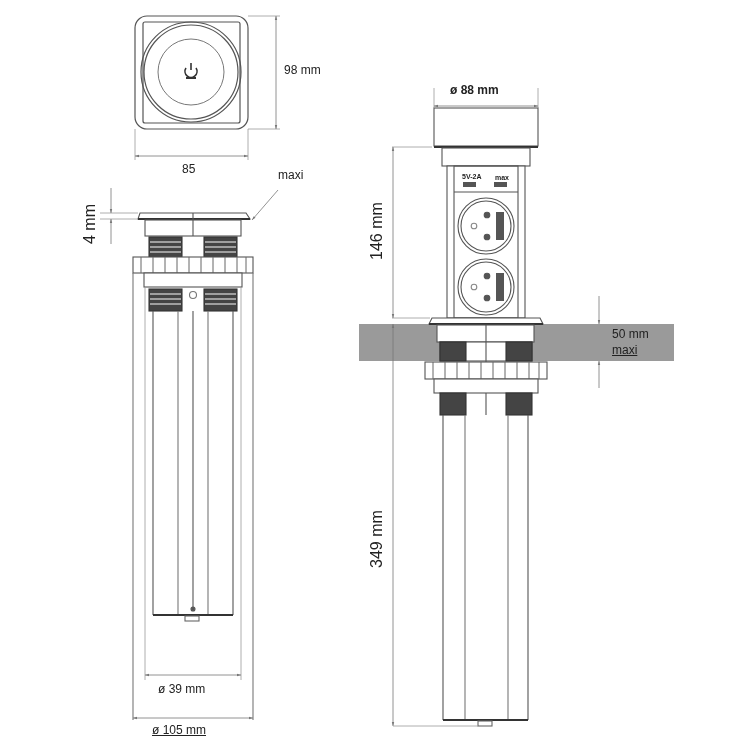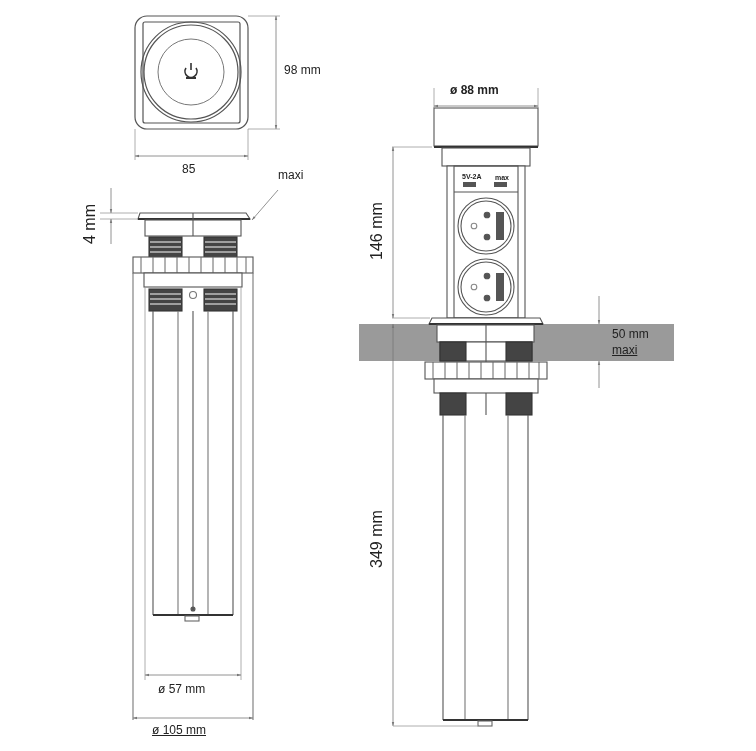--- a/index.html
+++ b/index.html
@@ -184,21 +184,21 @@
     <line x1="393" y1="726" x2="478" y2="726" stroke="#999" stroke-width="0.8"></line>
     <line x1="599" y1="296" x2="599" y2="324" stroke="#777" stroke-width="0.8" marker-end="url(#arr)"></line>
     <line x1="599" y1="388" x2="599" y2="361" stroke="#777" stroke-width="0.8" marker-end="url(#arr)"></line>
   </g>
 </svg>
 
 <div class="lbl" style="left:284px; top:64px;">98 mm</div>
 <div class="lbl" style="left:182px; top:163px;">85</div>
 <div class="lbl" style="left:278px; top:169px;">maxi</div>
 <div class="vlbl" style="left:82px; top:244px;">4 mm</div>
-<div class="lbl" style="left:158px; top:683px;">ø 57 mm</div>
+<div class="lbl" style="left:158px; top:683px;">ø 39 mm</div>
 <div class="lbl" style="left:152px; top:724px;text-decoration:underline;">ø 105 mm</div>
 
 <div class="lbl" style="left:450px; top:84px;font-weight:bold;">ø 88 mm</div>
 <div class="vlbl" style="left:369px; top:260px;">146 mm</div>
 <div class="lbl" style="left:612px; top:328px;">50 mm</div>
 <div class="lbl" style="left:612px; top:344px;text-decoration:underline;">maxi</div>
 <div class="vlbl" style="left:369px; top:568px;">349 mm</div>
 <div class="tiny" style="left:462px; top:173px;">5V-2A</div>
 <div class="tiny" style="left:495px; top:174px;">max</div>
 

